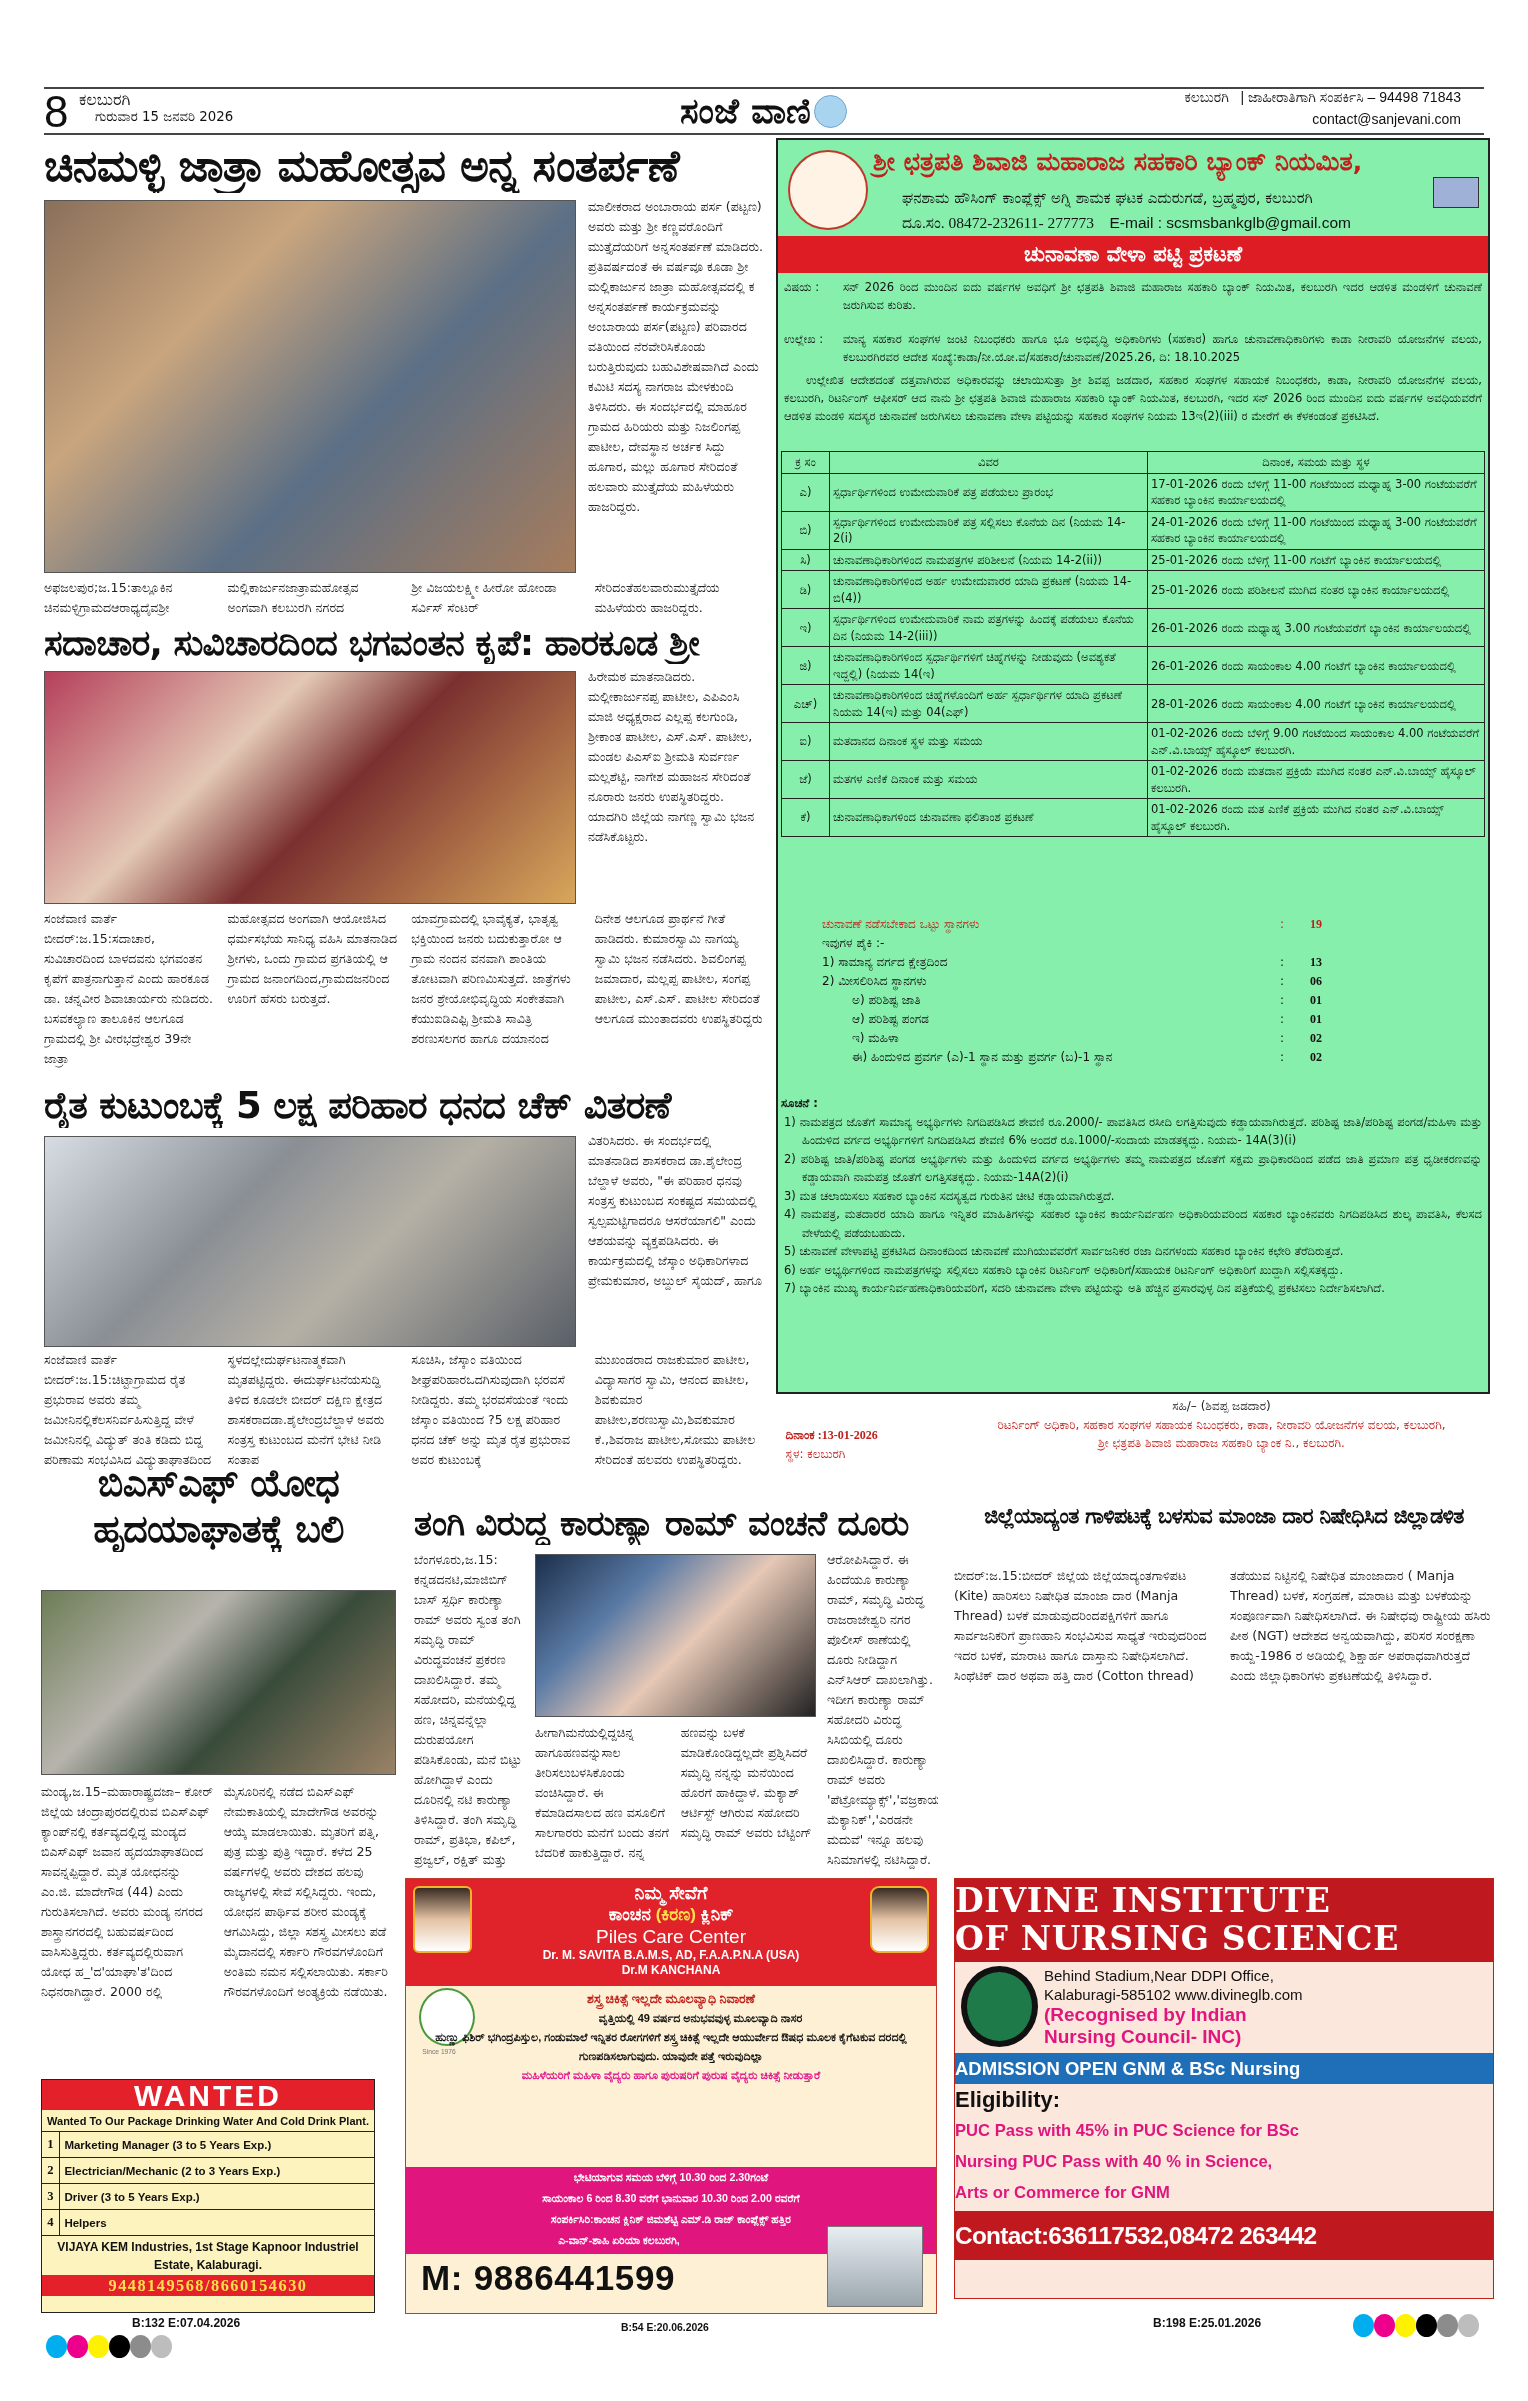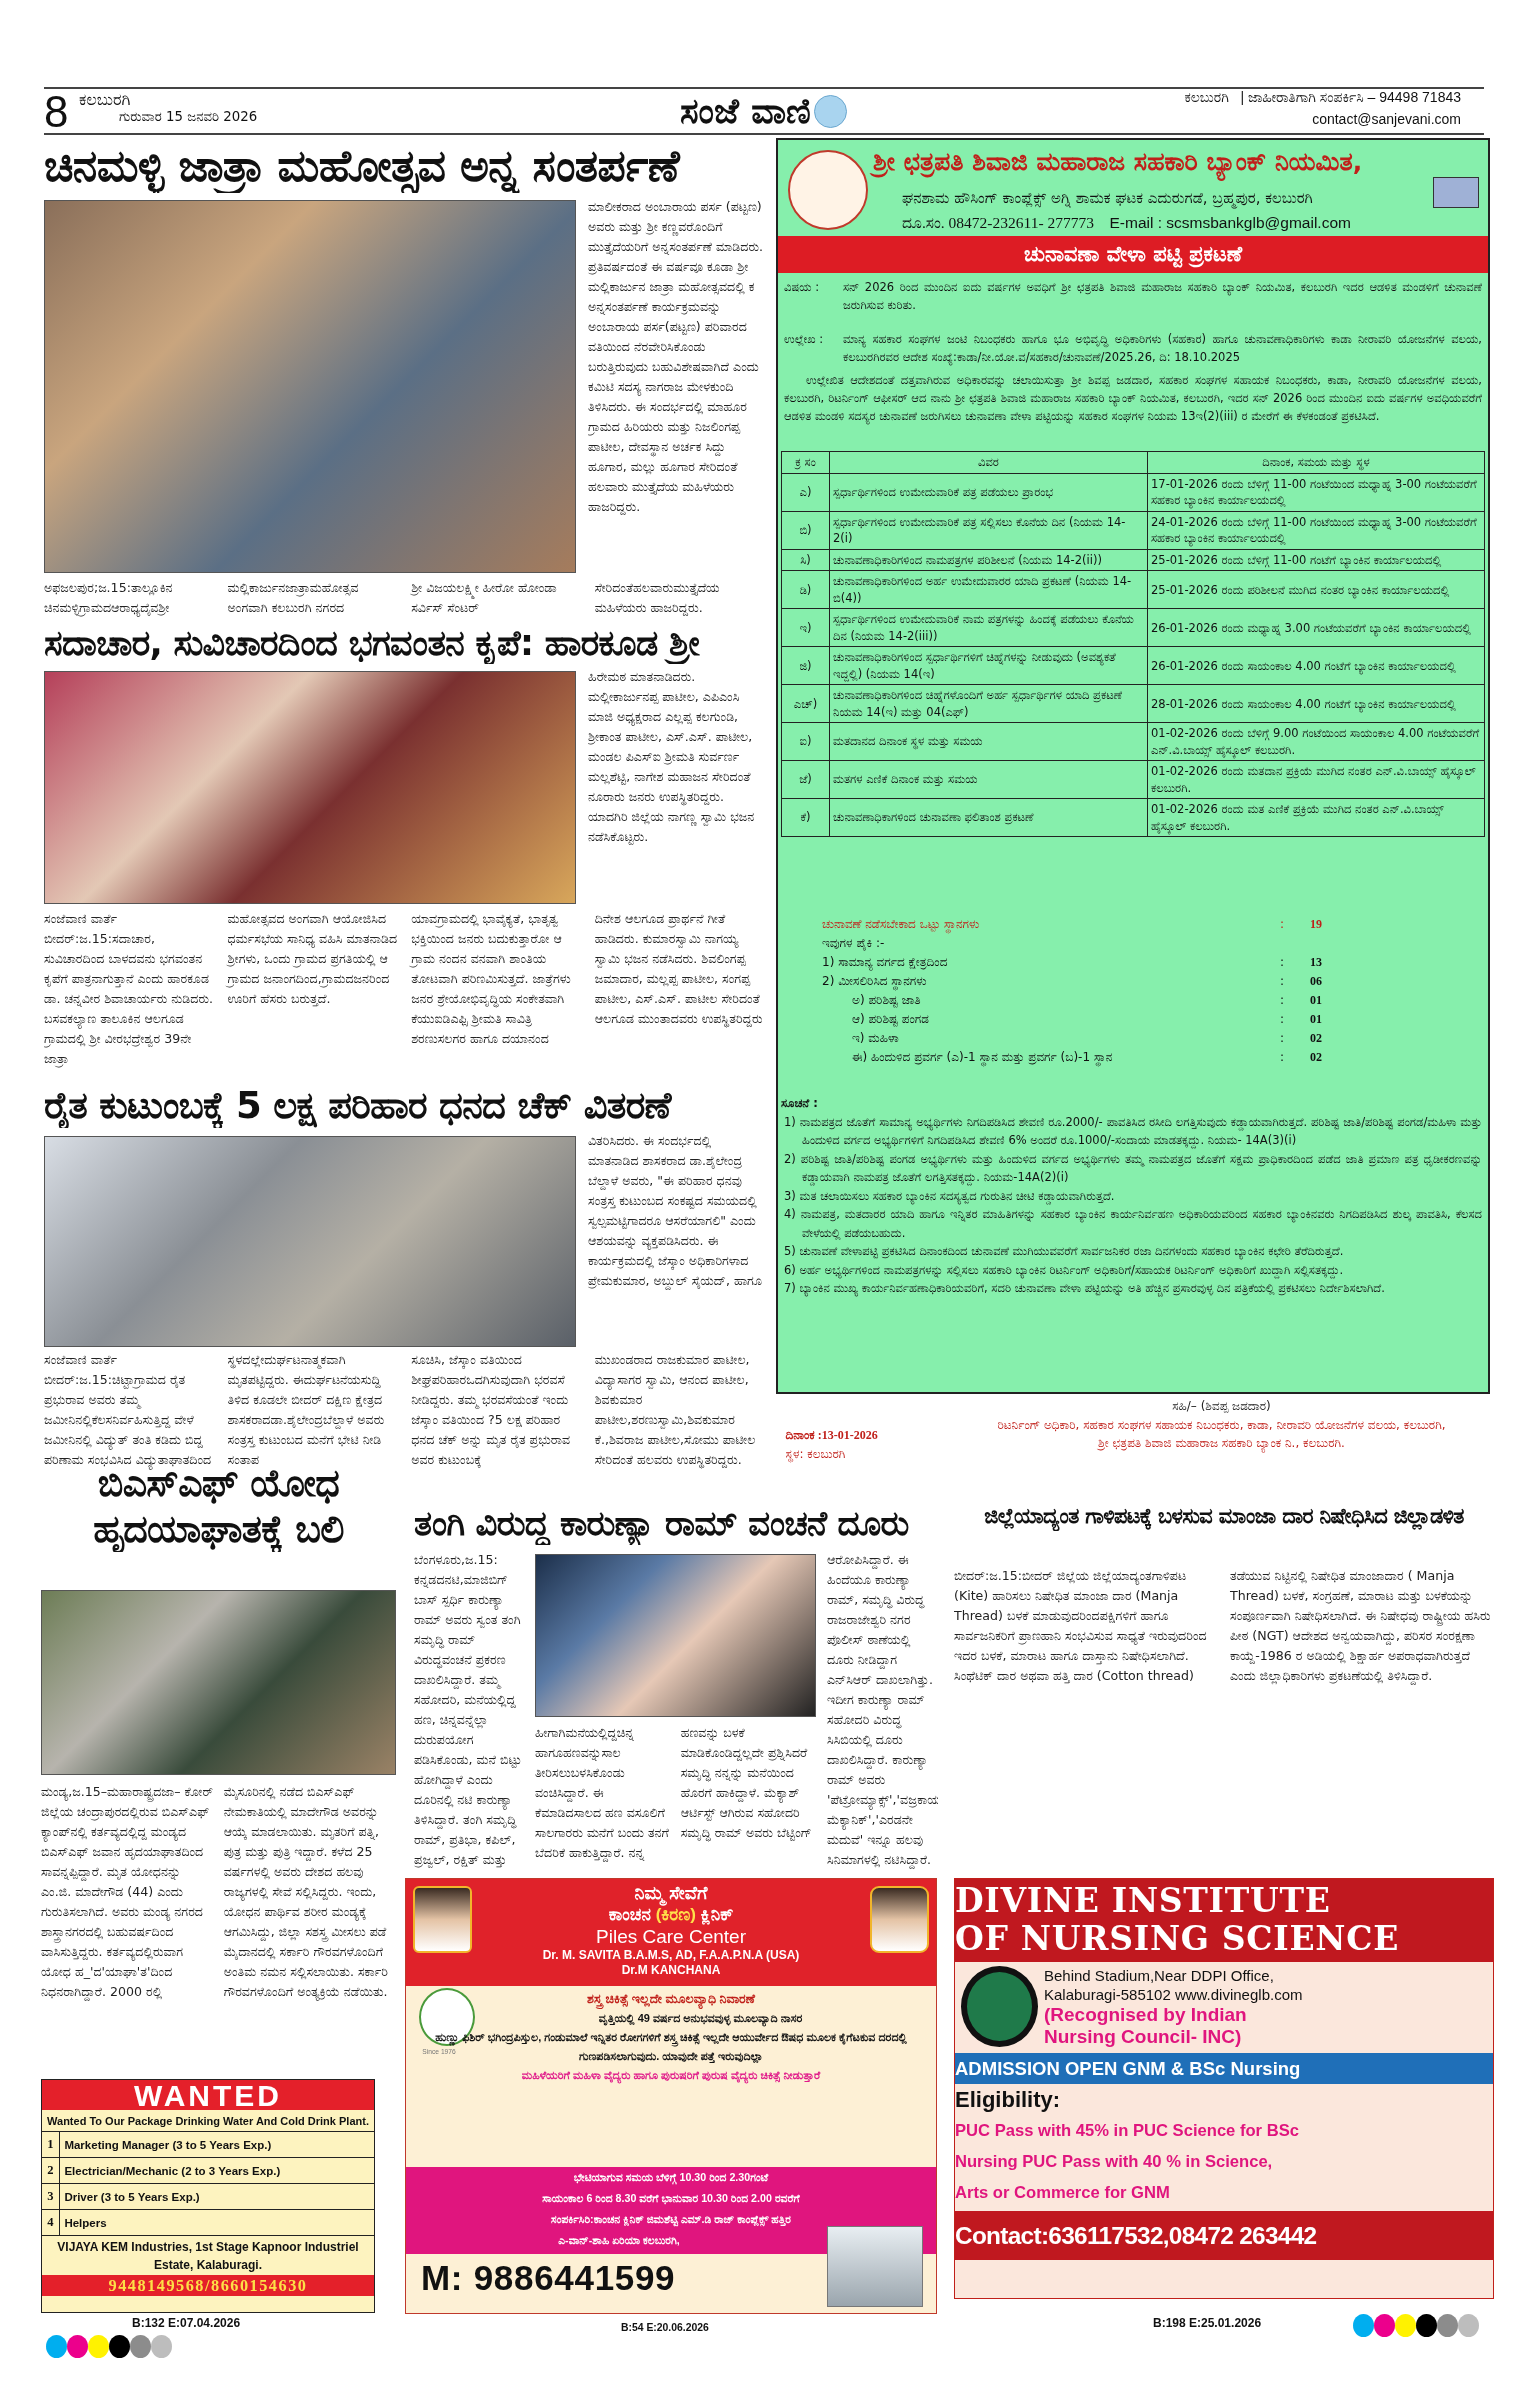--- a/index.html
+++ b/index.html
@@ -2,21 +2,21 @@
 <html style="font-size:12px"><head>
 <meta charset="utf-8">
 <style>
 *{box-sizing:border-box;margin:0;padding:0}
 body{width:1528px;height:2401px;background:#fff;font-family:"DejaVu Sans",sans-serif;color:#111;position:relative;overflow:hidden}
 .abs{position:absolute}
 .hr{position:absolute;height:2.2px;background:#444;left:44px;right:44px}
 .masthead-left{left:44px;top:90px}
 .pgno{font-size:44px;line-height:44px;font-family:"Liberation Sans",sans-serif}
 .city{font-size:16.3px}
-.date{font-size:13.3px;margin-left:40px}
+.date{font-size:13.3px;margin-left:16px}
 .logo{left:680px;top:90px;font-size:35px;font-weight:bold;font-family:"DejaVu Serif",serif;display:flex;align-items:center;gap:3px}
 .logo .dove{width:33px;height:33px;border-radius:50%;background:#a9d4ef;border:1.5px solid #6aa7cf;display:inline-block}
 .mast-right{right:67px;top:86px;text-align:right;font-size:14px;line-height:22px;font-family:"Liberation Sans",sans-serif}
 .headline{font-weight:900;font-family:"DejaVu Sans",sans-serif;color:#111;white-space:nowrap;overflow:hidden;letter-spacing:-0.7px}
 .photo{background:linear-gradient(135deg,#8a6f5a,#c9a57e 30%,#5b6f85 60%,#a67c5c);border:0.7px solid #555}
 .photo2{background:linear-gradient(135deg,#b5405a,#e3c8b5 35%,#7a3030 55%,#d8a75b)}
 .photo3{background:linear-gradient(135deg,#d8dde4,#8a8f95 35%,#b5b0a5 60%,#5a6068)}
 .photo4{background:linear-gradient(135deg,#6d7d56,#b7b4ad 35%,#394b3b 60%,#9a8266)}
 .photo5{background:linear-gradient(135deg,#1c2f4a,#5a7aa5 30%,#e6c8b6 55%,#222)}
 .bodytxt{font-size:12.6px;line-height:20px;color:#222;overflow:hidden}

